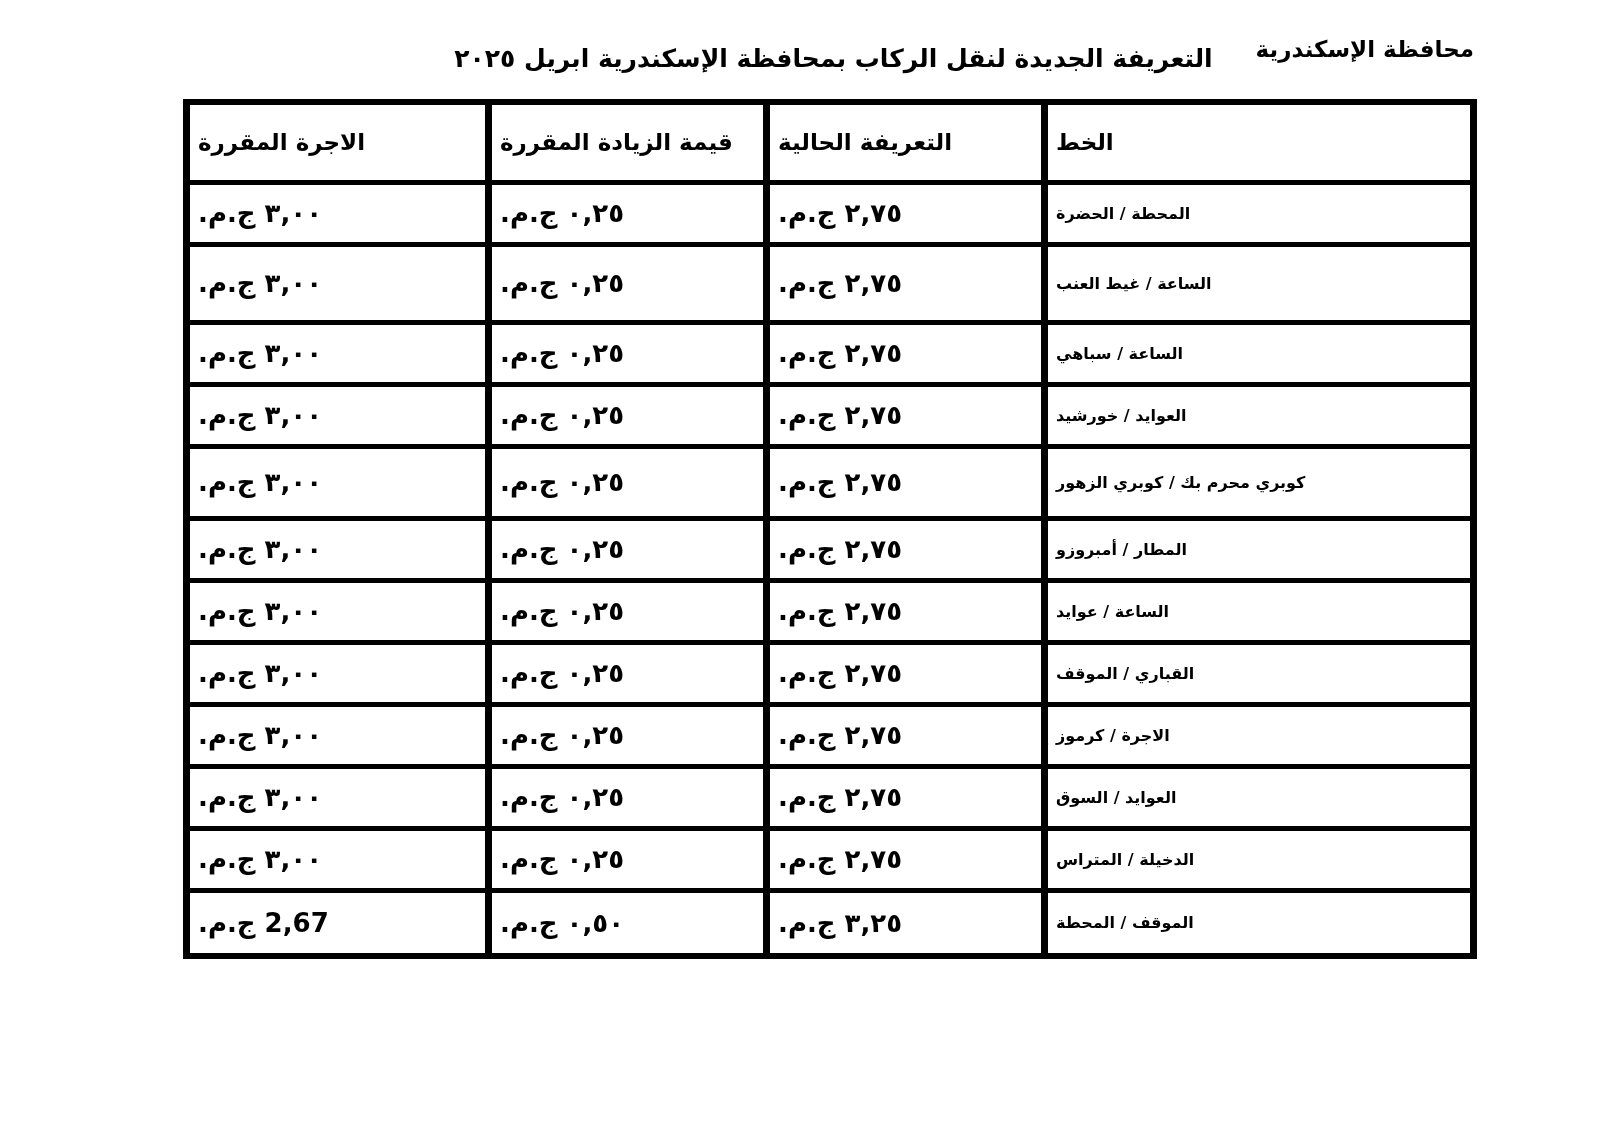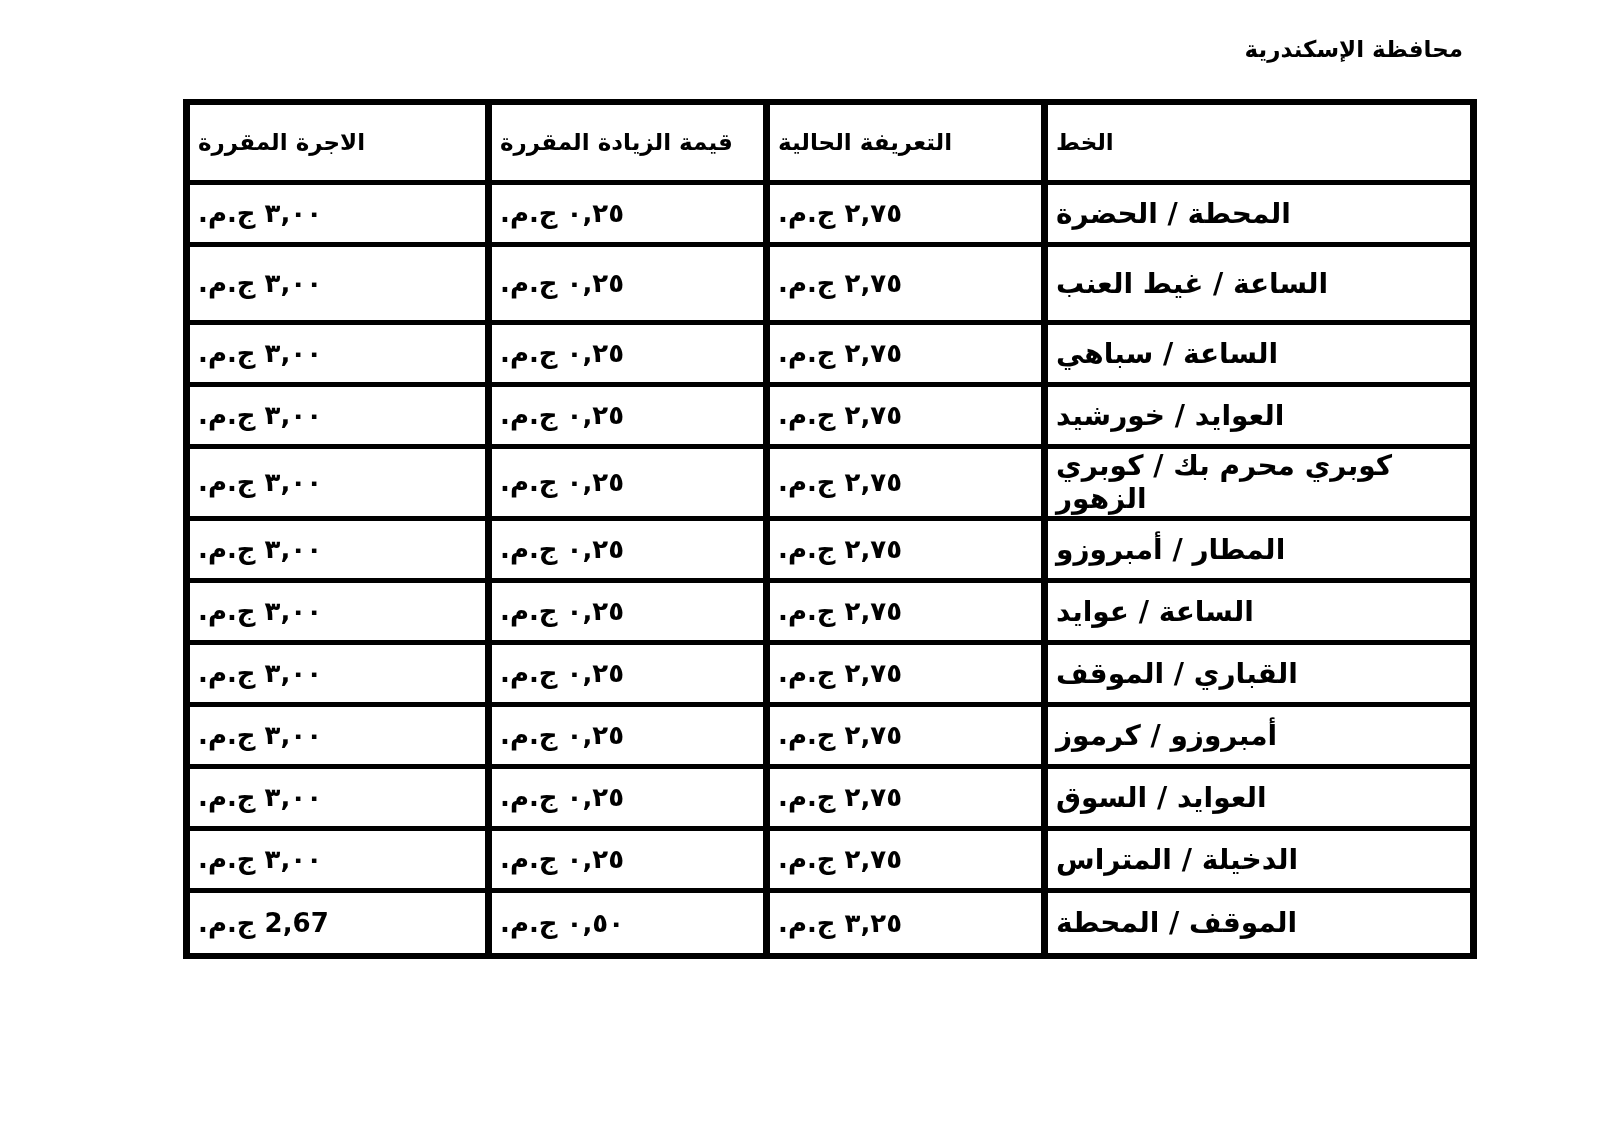--- a/index.html
+++ b/index.html
@@ -18,21 +18,21 @@
     padding-top: 30px;
     position: relative;
   }
   .doc-header {
     position: relative;
     height: 69px;
   }
   .org-name {
     position: absolute;
     top: 6px;
-    right: 14px;
+    right: 3px;
     font-size: 23px;
     white-space: nowrap;
   }
   .doc-title {
     position: absolute;
     top: 14px;
     left: 0; right: 0;
     margin: 0;
     text-align: center;
     font-size: 25px;
@@ -54,30 +54,31 @@
     vertical-align: middle;
     padding: 0 8px;
     overflow: hidden;
   }
   thead tr { height: 80px; }
   tbody tr { height: 62px; }
   tbody tr.rh-78 { height: 78px; }
   tbody tr.rh-72 { height: 72px; }
   tbody tr.rh-66 { height: 66px; }
   th { font-size: 23px; }
-  td.route-cell { font-size: 28px; }
+  td.route-cell { font-size: 16px; }
   td.num-cell { font-size: 26px; }
 </style>
 </head>
 <body>
 
 <div class="page">
 
   <header class="doc-header">
     <div class="org-name">محافظة الإسكندرية</div>
+    <h1 class="doc-title">التعريفة الجديدة لنقل الركاب بمحافظة الإسكندرية ابريل ٢٠٢٥</h1>
   </header>
 
   <table class="tariff">
     <colgroup>
       <col style="width:429px">
       <col style="width:278px">
       <col style="width:278px">
       <col style="width:302px">
     </colgroup>
     <thead>
@@ -131,21 +132,21 @@
         <td class="num-cell">٠,٢٥ ج.م.</td>
         <td class="num-cell">٣,٠٠ ج.م.</td>
       </tr>
       <tr>
         <td class="route-cell">القباري / الموقف</td>
         <td class="num-cell">٢,٧٥ ج.م.</td>
         <td class="num-cell">٠,٢٥ ج.م.</td>
         <td class="num-cell">٣,٠٠ ج.م.</td>
       </tr>
       <tr>
-        <td class="route-cell">أمبروزو / كرموز</td>
+        <td class="route-cell">الاجرة / كرموز</td>
         <td class="num-cell">٢,٧٥ ج.م.</td>
         <td class="num-cell">٠,٢٥ ج.م.</td>
         <td class="num-cell">٣,٠٠ ج.م.</td>
       </tr>
       <tr>
         <td class="route-cell">العوايد / السوق</td>
         <td class="num-cell">٢,٧٥ ج.م.</td>
         <td class="num-cell">٠,٢٥ ج.م.</td>
         <td class="num-cell">٣,٠٠ ج.م.</td>
       </tr>

